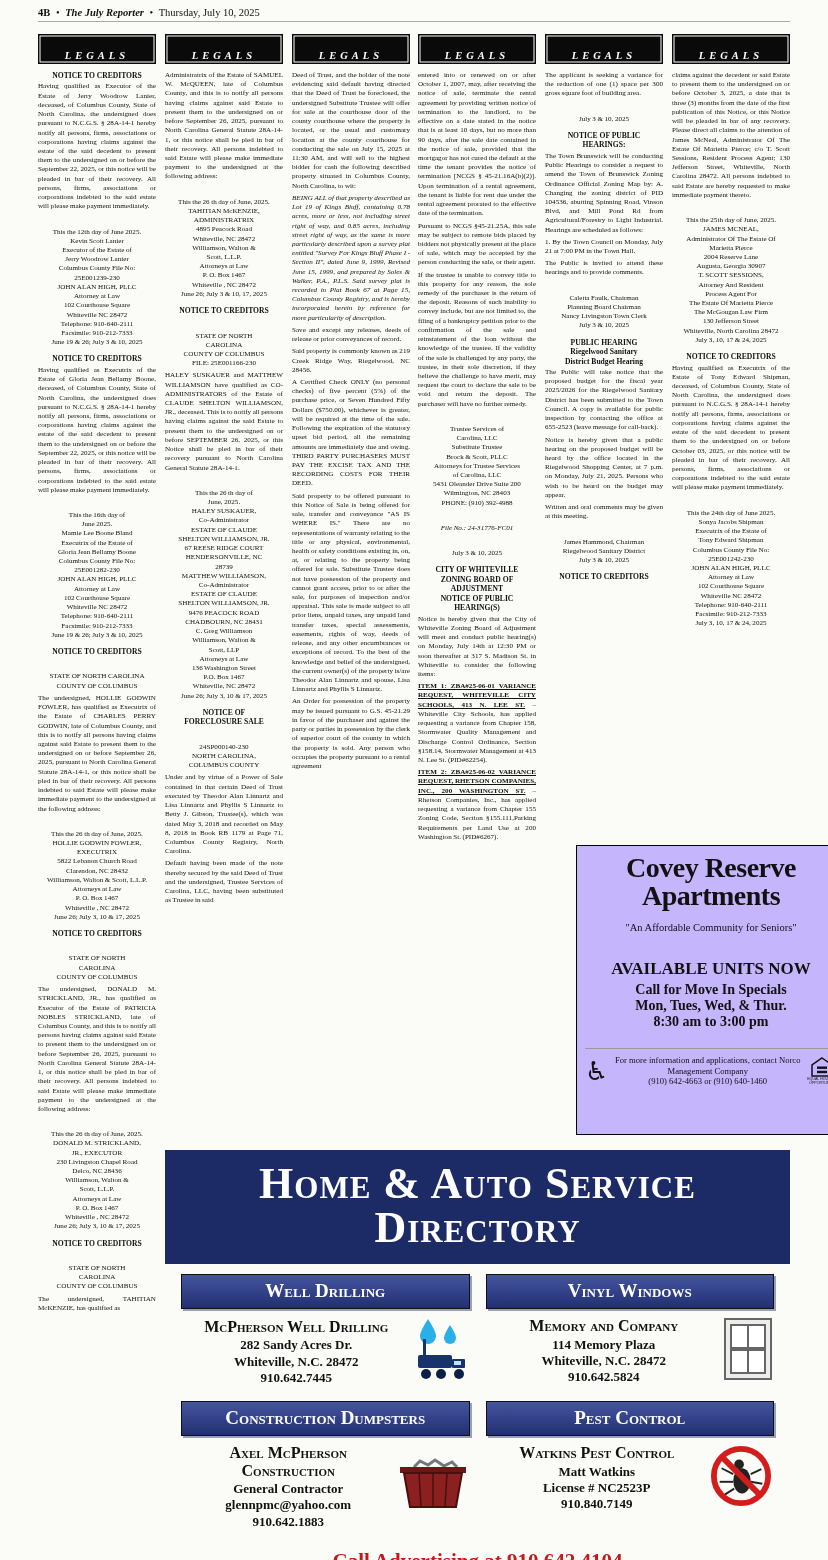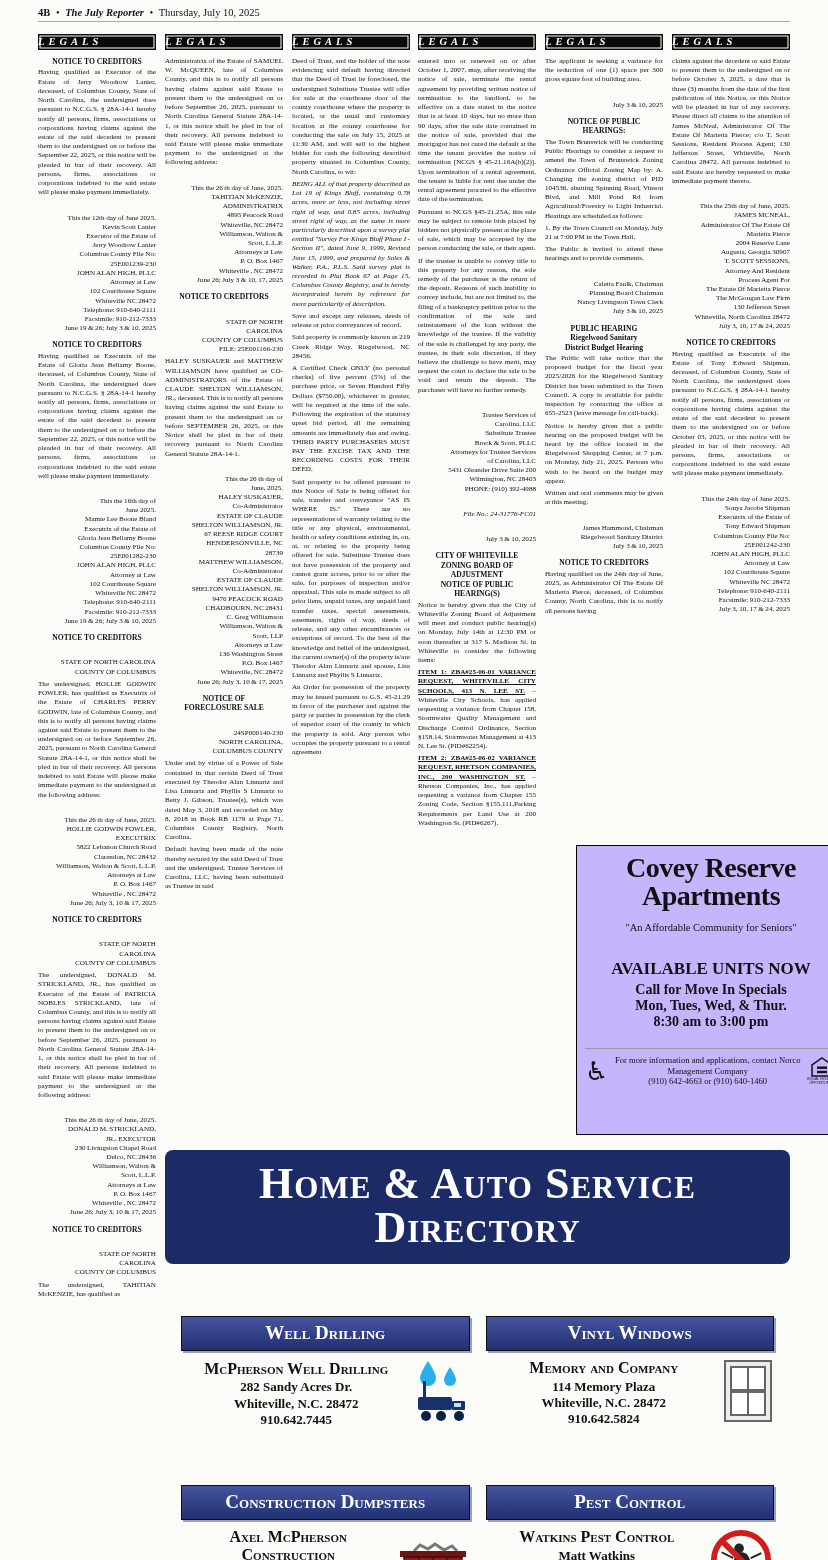--- a/index.html
+++ b/index.html
@@ -18,35 +18,35 @@
   .masthead .dot { margin:0 3px; }
   
   .col { position:absolute; top:34px; width:118px; overflow:hidden; }
   #col1 { left:38px;  height:1518px; }
   #col2 { left:165px; height:1112px; }
   #col3 { left:292px; height:1112px; }
   #col4 { left:418px; height:1112px; }
   #col5 { left:545px; height:806px; }
   #col6 { left:672px; height:806px; }
   .legals-box {
-    background:#0a0a0a; color:#fff; text-align:left;
+    background:#0a0a0a; color:#fff; text-align:center;
     font-style:italic; font-weight:bold; letter-spacing:4px;
-    font-size:10.5px; padding:2px 0 3px; margin-bottom:2px;
+    font-size:10.5px; padding:16px 0 3px; margin-bottom:2px;
     box-shadow: inset 0 0 0 1.5px #0a0a0a, inset 0 0 0 2.5px #fff;
   }
   .notice { margin-top:7px; }
   .notice-title {
     text-align:center; font-weight:bold; font-size:7.6px; line-height:1.25;
     margin:2px 0 2px; white-space:pre-line;
   }
   .para {
     font-size:7.1px; line-height:1.3; text-align:justify; margin-bottom:3px;
     word-spacing:-0.2px;
   }
-  .para.l { white-space:pre-line; text-align:right;margin-top:16px; }
+  .para.l { white-space:pre-line; text-align:center;margin-top:16px; }
   .para.i { font-style:italic; }
   .para .lead { font-weight:bold; text-decoration:underline; }
   
   .covey {
     position:absolute; left:576px; top:845px; width:270px; height:290px;
     background:#c4b5fd; border:1.5px solid #000; text-align:center; padding:8px 8px 6px;
   }
   .covey-title { font-size:28px; font-weight:bold; line-height:1.0; letter-spacing:-0.5px; }
   .covey-tagline { font-size:10.5px; margin-top:12px; }
   .covey-avail { font-size:17px; font-weight:bold; margin-top:26px; }
@@ -59,27 +59,27 @@
   }
   .wheel { font-family:"DejaVu Sans", sans-serif; font-size:26px; line-height:1; }
   .covey-contact { font-size:8.6px; line-height:1.25; flex:1; text-align:center; }
   .eho { display:flex; flex-direction:column; align-items:center; }
   .eho-label { font-size:3.6px; text-align:center; font-family:"Liberation Sans", sans-serif; white-space:pre-line; }
   
   .directory { position:absolute; left:165px; top:1150px; width:625px; height:404px; }
   .dir-banner {
     background:#1c2a66; color:#fff; text-align:center;
     font-variant:small-caps; font-weight:bold; font-size:44px; line-height:1.0;
-    padding:12px 0 14px; letter-spacing:1px;border-radius:8px;
+    padding:12px 0 14px; letter-spacing:1px;
   }
   .dir-grid {
     display:grid; grid-template-columns:1fr 1fr; column-gap:16px; row-gap:10px;
     padding:10px 16px 4px;
   }
-  .dir-card { position:relative;margin-top:42px; }
+  .dir-card { position:relative; }
   .dir-head {
     background:linear-gradient(#44549f,#223071); color:#fff; text-align:center;
     font-variant:small-caps; font-weight:bold; font-size:19px; padding:5px 0 6px;
     border:1px solid #111; box-shadow:2px 2px 0 #9aa0b8;
   }
   .dir-body { display:flex; align-items:center; padding:8px 2px 4px; }
   .dir-text { flex:1; text-align:center; }
   .dir-name { font-variant:small-caps; font-weight:bold; font-size:16px; line-height:1.1; }
   .dir-details { font-weight:bold; font-size:13px; line-height:1.25; white-space:pre-line; margin-top:2px; }
   .dir-icon { flex:0 0 auto; margin-left:4px; }
@@ -296,21 +296,20 @@
 District Budget Hearing</div>
       <p class="para j">The Public will take notice that the proposed budget for the fiscal year 2025/2026 for the Riegelwood Sanitary District has been submitted to the Town Council. A copy is available for public inspection by contacting the office at 655-2523 (leave message for call-back).</p>
       <p class="para j">Notice is hereby given that a public hearing on the proposed budget will be heard by the office located in the Riegelwood Shopping Center, at 7 p.m. on Monday, July 21, 2025. Persons who wish to be heard on the budget may appear.</p>
       <p class="para j">Written and oral comments may be given at this meeting.</p>
       <p class="para l">James Hammond, Chairman
 Riegelwood Sanitary District
 July 3 &amp; 10, 2025</p>
     </div>
     <div class="notice">
       <div class="notice-title">NOTICE TO CREDITORS</div>
-      <p class="para j">Having qualified on the 24th day of June, 2025, as Administrator Of The Estate Of Marietta Pierce, deceased, of Columbus County, North Carolina, this is to notify all persons having</p>
     </div>
   </div>
 <div class="col" id="col6">
     <div class="legals-box">LEGALS</div>
     <div class="notice">
       <p class="para j">claims against the decedent or said Estate to present them to the undersigned on or before October 3, 2025, a date that is three (3) months from the date of the first publication of this Notice, or this Notice will be pleaded in bar of any recovery. Please direct all claims to the attention of James McNeal, Administrator Of The Estate Of Marietta Pierce; c/o T. Scott Sessions, Resident Process Agent; 130 Jefferson Street, Whiteville, North Carolina 28472. All persons indebted to said Estate are hereby requested to make immediate payment thereto.</p>
       <p class="para l">This the 25th day of June, 2025.
 JAMES MCNEAL,
 Administrator Of The Estate Of
 Marietta Pierce

